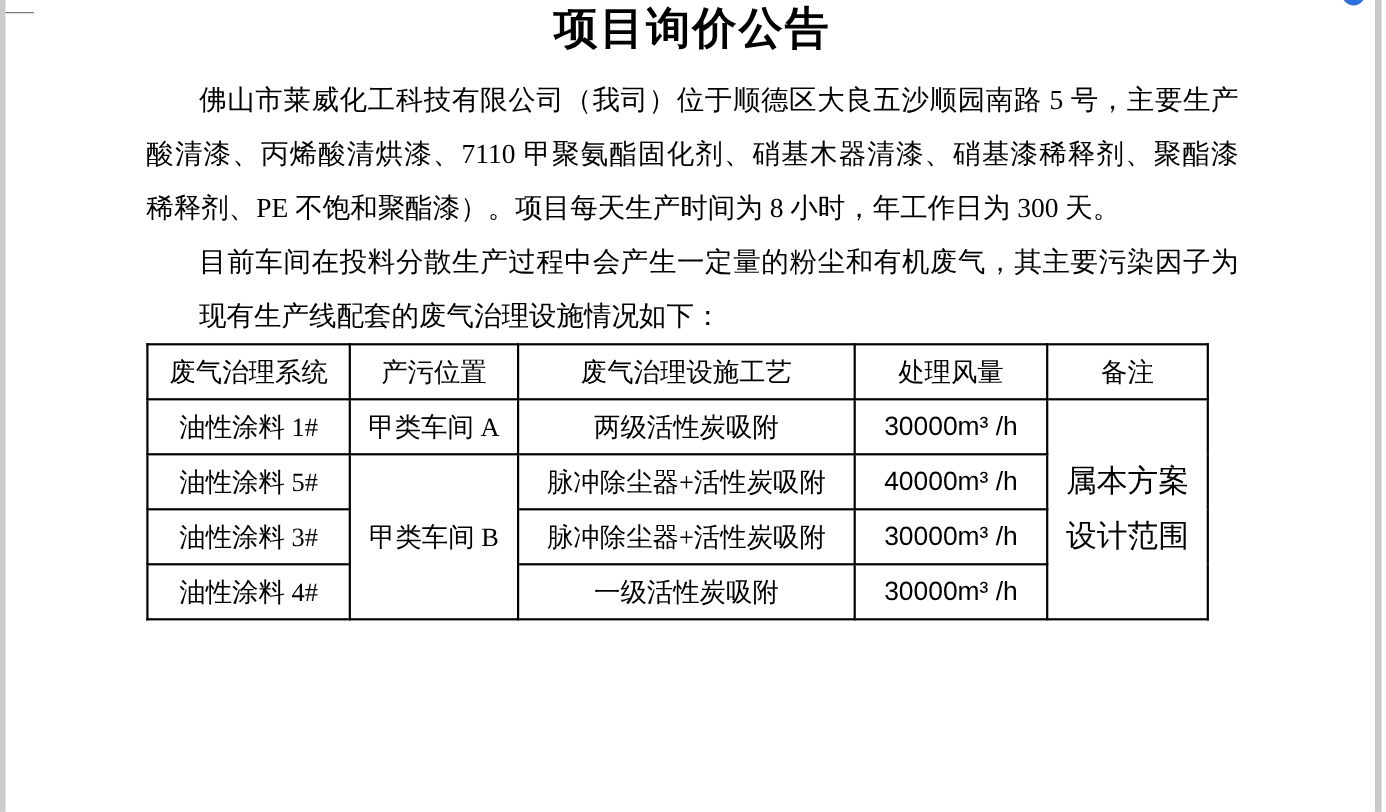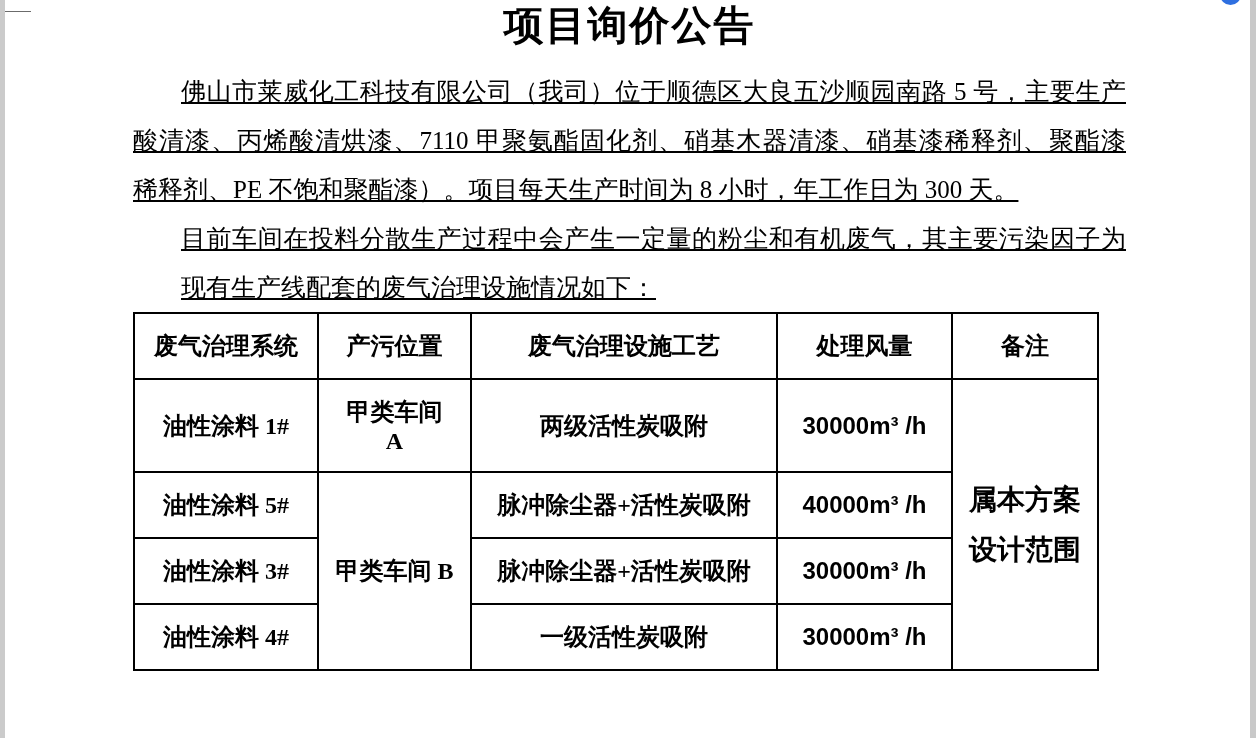--- a/index.html
+++ b/index.html
@@ -44,43 +44,43 @@
   }
   .doc-title {
     margin: 0;
     height: 52px;
     line-height: 52px;
     font-size: 40px;
     font-weight: 700;
     letter-spacing: 2px;
     text-align: center;
   }
-  .lines { padding-top: 15px; text-decoration: underline; }
+  .lines { padding-top: 15px; }
   .line {
     height: 49px;
     line-height: 49px;
     font-size: 25px;
   }
   .j { text-align: justify; text-align-last: justify; }
   .ind { text-indent: 48px; }
 
   
   .gas-table {
     border-collapse: collapse;
     table-layout: fixed;
     width: 964px;
   }
   .gas-table th, .gas-table td {
     border: 2px solid #000000;
     text-align: center;
     vertical-align: middle;
-    font-weight: bold;
+    font-weight: normal;
     font-size: 24px;
     height: 50px;
-    padding: 16px;
+    padding: 0;
     overflow: hidden;
   }
   .airflow {
     font-family: "Liberation Sans", "DejaVu Sans", sans-serif;
     font-size: 23px;
   }
   .remark-line { line-height: 50px; font-size: 28px; }
 </style>
 </head>
 <body>

